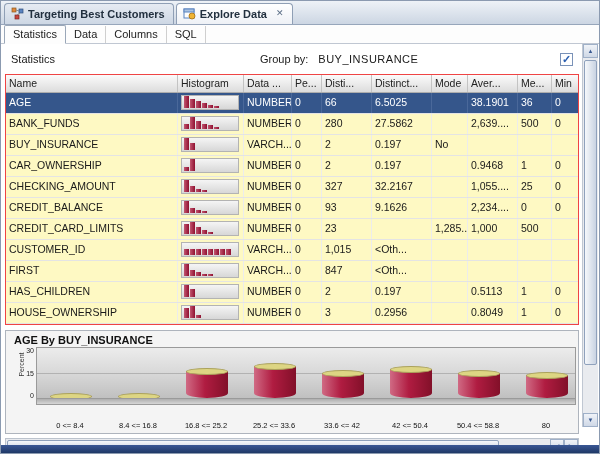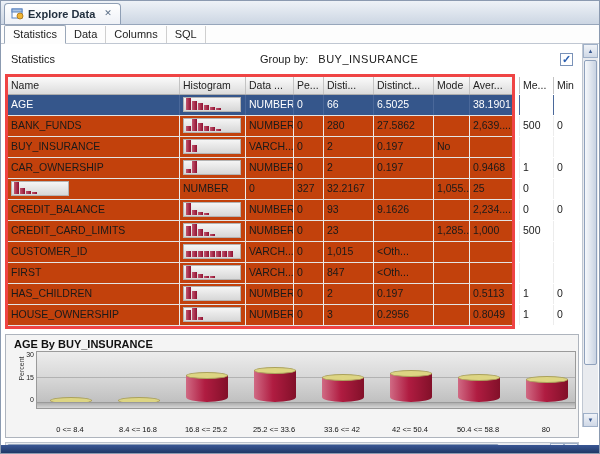--- a/index.html
+++ b/index.html
@@ -25,21 +25,21 @@
   
   .content { position:absolute; left:0; top:43px; right:20px; bottom:8px; padding-left:4px; overflow:hidden; }
   .statshead { height:30px; display:flex; align-items:center; }
   .stats-title { margin-left:6px; }
   .groupby-label { margin-left:205px; }
   .groupby-value { margin-left:10px; letter-spacing:0.5px; cursor:pointer; }
   .cb { margin-left:auto; margin-right:6px; width:13px; height:13px; border:1px solid #7a92b8; background:#fff; display:flex; align-items:center; justify-content:center; cursor:pointer; }
   .cb span { color:#2b5fb0; font-size:11px; line-height:10px; font-weight:bold; }
 
   
-  .stable { width:510px; border:3px solid #ef4444; background:#c2410c; }
+  .stable { width:574px; border:1px solid #ef4444; background:#fef9c3; }
   .thead, .trow { display:grid; grid-template-columns:172px 66px 48px 30px 50px 60px 36px 50px 34px 28px; }
   .thead { height:18px; background:linear-gradient(#fbfbfb,#dcdcdc); border-bottom:1px solid #adadad; }
   .thcell { padding:2px 3px; font-size:10.5px; color:#222; border-right:1px solid #c3c3c3; white-space:nowrap; overflow:hidden; cursor:pointer; }
   .trow { height:21px; border-bottom:1px solid #e4e4e4; cursor:default; }
   .tcell { padding:3px 3px 0 3px; font-size:10.5px; border-right:1px solid #ececec; white-space:nowrap; overflow:hidden; }
   .trow.selected { background:#35568b; color:#fff; }
   .trow.selected .tcell { border-right-color:#4a689a; }
 
   .mini { width:58px; height:15px; margin-top:-1px; background:linear-gradient(#f5f5f5,#d7d7d7); border:1px solid #b3b3b3; display:flex; align-items:flex-end; gap:1px; padding:1px 2px; }
   .minibar { width:5px; background:linear-gradient(90deg,#c25670,#8f1030); }
@@ -71,20 +71,31 @@
   .vthumb { position:absolute; left:1px; right:1px; top:2px; height:86%; background:linear-gradient(90deg,#f6f8fb,#c9d3e2); border:1px solid #8fa1bc; border-radius:2px; cursor:pointer; }
 
   .bottombar { position:absolute; left:0; right:0; bottom:0; height:8px; background:linear-gradient(180deg,#3a5795,#1f3866); }
 </style>
 </head>
 <body>
 
 <div class="app">
 
   <div class="tabbar">
+    <div class="tab">
+      <span class="ticon">
+        <svg width="13" height="13" viewBox="0 0 13 13">
+          <rect x="1" y="1" width="4" height="4" fill="#e0873a" stroke="#8a5a22" stroke-width="0.7"></rect>
+          <rect x="8" y="2" width="4" height="4" fill="#5b84c0" stroke="#2f4e7d" stroke-width="0.7"></rect>
+          <rect x="4" y="8" width="4" height="4" fill="#c8453f" stroke="#7c2420" stroke-width="0.7"></rect>
+          <path d="M5 3 L8 4 M6 8 L9 6" stroke="#777" stroke-width="0.8" fill="none"></path>
+        </svg>
+      </span>
+      <span class="tlabel">Targeting Best Customers</span>
+    </div>
     <div class="tab active">
       <span class="ticon">
         <svg width="13" height="13" viewBox="0 0 13 13">
           <rect x="1" y="2" width="10" height="9" fill="#fdfdfd" stroke="#5b84c0" stroke-width="1"></rect>
           <rect x="1" y="2" width="10" height="3" fill="#aac3e2" stroke="#5b84c0" stroke-width="1"></rect>
           <circle cx="9" cy="9" r="3" fill="#f0b432" stroke="#a56f12" stroke-width="0.8"></circle>
         </svg>
       </span>
       <span class="tlabel">Explore Data</span>
       <span class="tclose">✕</span>
@@ -193,20 +204,21 @@
             <div class="tcell">NUMBER</div>
             <div class="tcell">0</div>
             <div class="tcell">2</div>
             <div class="tcell">0.197</div>
             <div class="tcell"></div>
             <div class="tcell">0.9468</div>
             <div class="tcell">1</div>
             <div class="tcell">0</div>
           </div>
           <div class="trow">
+            <div class="tcell">CHECKING_AMOUNT</div>
             <div class="tcell">
               <div class="mini">
                 <div class="minibar" style="height: 12px;"></div>
                 <div class="minibar" style="height: 6px;"></div>
                 <div class="minibar" style="height: 3px;"></div>
                 <div class="minibar" style="height: 2px;"></div>
               </div>
             </div>
             <div class="tcell">NUMBER</div>
             <div class="tcell">0</div>

